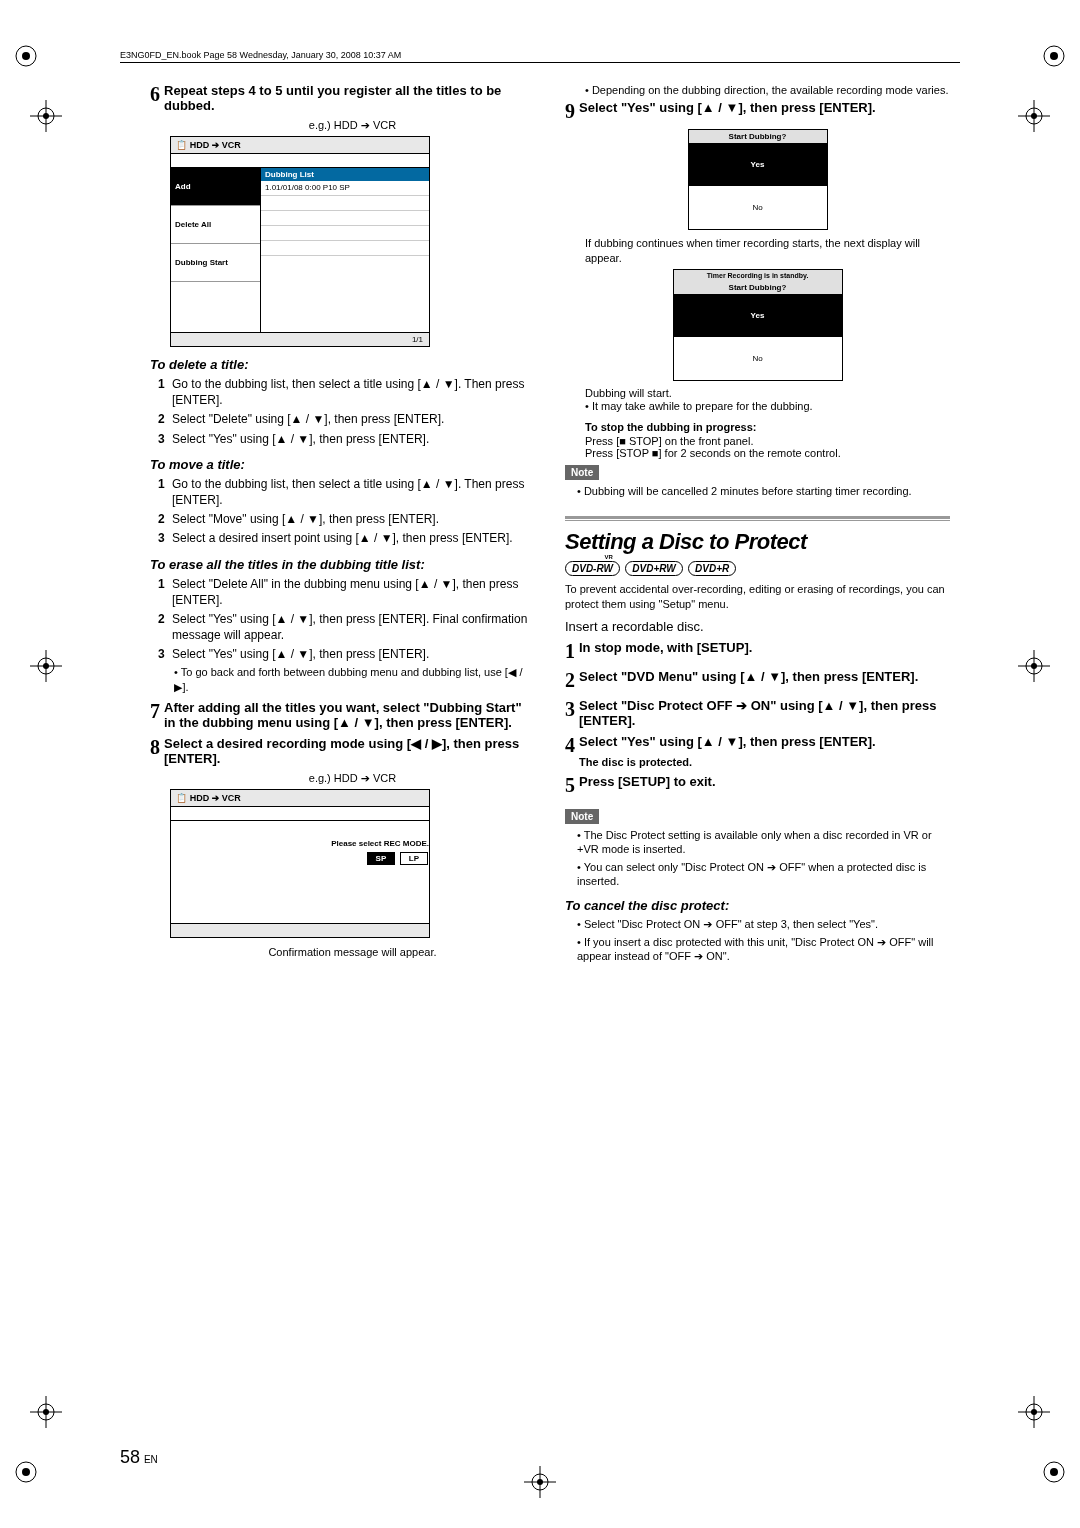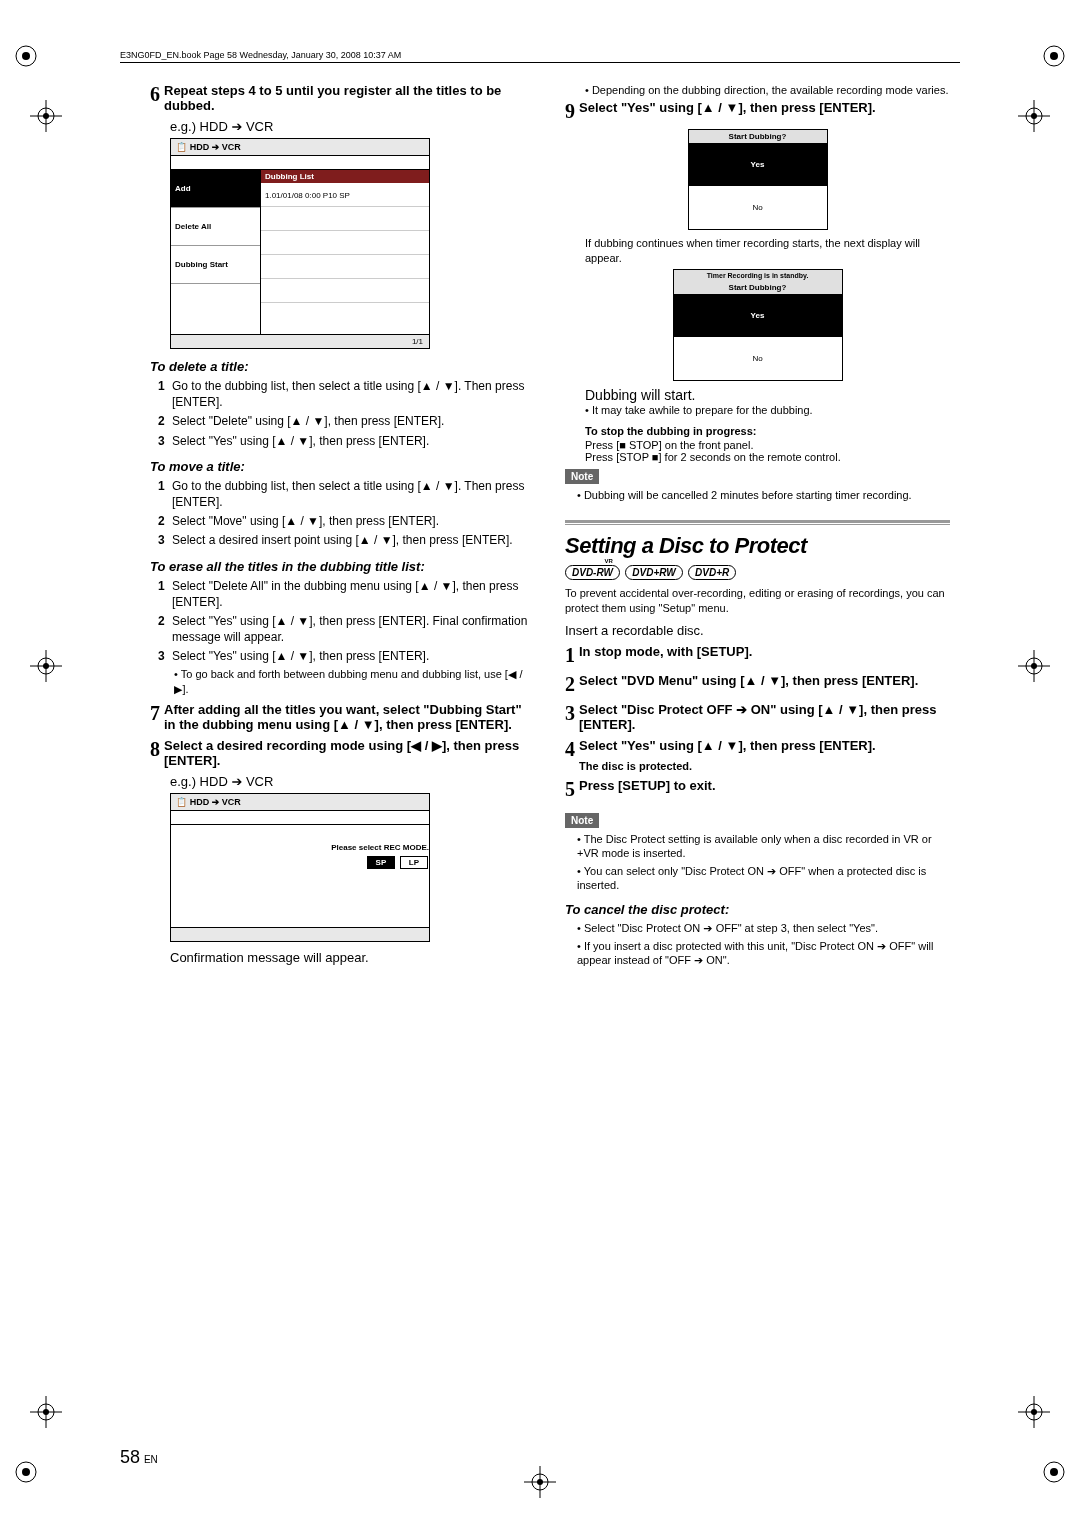--- a/index.html
+++ b/index.html
@@ -5,31 +5,31 @@
   * { box-sizing: border-box; margin: 0; padding: 0; }
   body { font-family: Arial, Helvetica, sans-serif; font-size: 12px; color: #000; background: #fff; width: 1080px; height: 1528px; position: relative; }
   .page { position: absolute; left: 80px; top: 50px; width: 920px; }
   .doc-header { font-size: 9px; border-bottom: 0.5px solid #000; padding-bottom: 2px; margin-bottom: 20px; margin-left: 40px; margin-right: 40px; }
   .columns { display: flex; gap: 30px; margin-left: 70px; margin-right: 50px; }
   .col { flex: 1; }
   .step-num { font-family: Georgia, serif; font-size: 20px; font-weight: bold; display: inline-block; vertical-align: top; margin-right: 4px; }
   .step-text { font-weight: bold; font-size: 13px; }
   .step-block { display: flex; margin-bottom: 6px; }
   .step-content { flex: 1; }
-  .eg { font-size: 13px; margin-left: 20px; margin-bottom: 4px; }
+  .eg { font-size: 11px; margin-left: 20px; margin-bottom: 4px; text-align: center; }
   .panel-box { border: 1px solid #000; margin: 4px 0 10px 20px; width: 260px; font-size: 9px; }
   .panel-title { background: #e8e8e8; padding: 3px 5px; font-weight: bold; border-bottom: 1px solid #000; }
   .panel-blank { height: 14px; border-bottom: 1px solid #000; }
   .panel-body { display: flex; }
   .panel-left { width: 90px; border-right: 1px solid #000; }
   .menu-item { padding: 14px 4px; border-bottom: 1px solid #999; font-weight: bold; font-size: 8px; }
   .selected { background: #000; color: #fff; }
   .panel-right { flex: 1; }
-  .dub-header { background: #7f1d1d; color: #fff; padding: 2px 4px; font-weight: bold; font-size: 8px; }
-  .dub-row { padding: 8px 4px; border-bottom: 1px solid #ccc; font-size: 8px; height: 24px; }
+  .dub-header { background: #0369a1; color: #fff; padding: 2px 4px; font-weight: bold; font-size: 8px; }
+  .dub-row { padding: 2px 4px; border-bottom: 1px solid #ccc; font-size: 8px; height: 15px; }
   .panel-footer { background: #e8e8e8; text-align: right; padding: 2px 6px; border-top: 1px solid #000; font-size: 8px; }
   .subhead { font-weight: bold; font-style: italic; font-size: 13px; margin: 10px 0 4px 0; }
   .numlist { margin-left: 8px; }
   .numlist-item { display: flex; margin-bottom: 3px; font-size: 12px; line-height: 1.35; }
   .numlist-num { font-weight: bold; width: 14px; flex-shrink: 0; }
   .bullet { margin-left: 12px; font-size: 11px; line-height: 1.3; margin-bottom: 3px; }
   .bullet::before { content: "• "; }
   .note-tag { display: inline-block; background: #666; color: #fff; font-size: 10px; font-weight: bold; padding: 2px 6px; margin: 6px 0 4px 0; }
   .dialog-small { border: 1px solid #000; width: 140px; margin: 4px auto 6px auto; font-size: 8px; text-align: center; }
   .dialog-title { background: #e0e0e0; font-weight: bold; padding: 2px; }
@@ -241,21 +241,21 @@
 
       <div style="font-size:11px; margin:0 0 4px 20px; line-height:1.3;">If dubbing continues when timer recording starts, the next display will appear.</div>
 
       <div class="dialog-small" style="width:170px;">
         <div class="dialog-title" style="font-size:7px;">Timer Recording is in standby.</div>
         <div class="dialog-title">Start Dubbing?</div>
         <div class="dialog-opt dialog-sel">Yes</div>
         <div class="dialog-opt">No</div>
       </div>
 
-      <div style="font-size:14px; margin-left:20px;">Dubbing will start.</div>
+      <div style="font-size:11px; margin-left:20px;">Dubbing will start.</div>
       <div class="bullet" style="margin-left:20px;">It may take awhile to prepare for the dubbing.</div>
 
       <div style="font-weight:bold; font-size:11px; margin:8px 0 2px 20px;">To stop the dubbing in progress:</div>
       <div style="font-size:11px; margin-left:20px;">Press [■ STOP] on the front panel.</div>
       <div style="font-size:11px; margin-left:20px;">Press [STOP ■] for 2 seconds on the remote control.</div>
 
       <div class="note-tag">Note</div>
       <div class="bullet">Dubbing will be cancelled 2 minutes before starting timer recording.</div>
 
       <div class="section-rule"></div>

